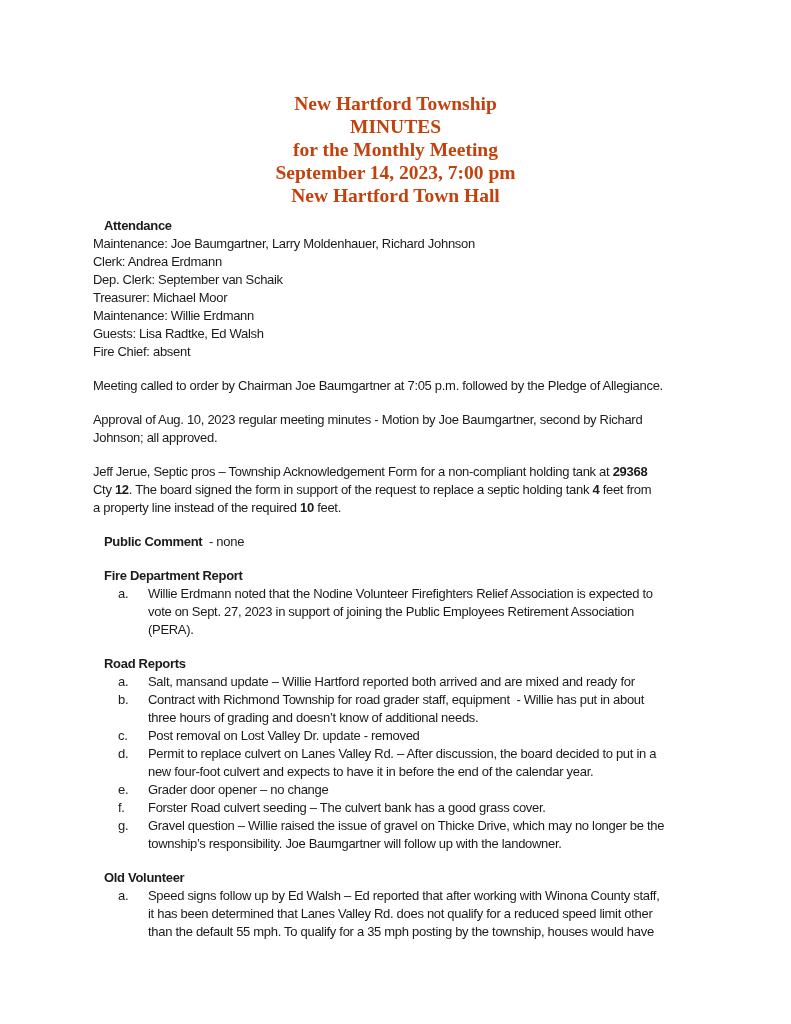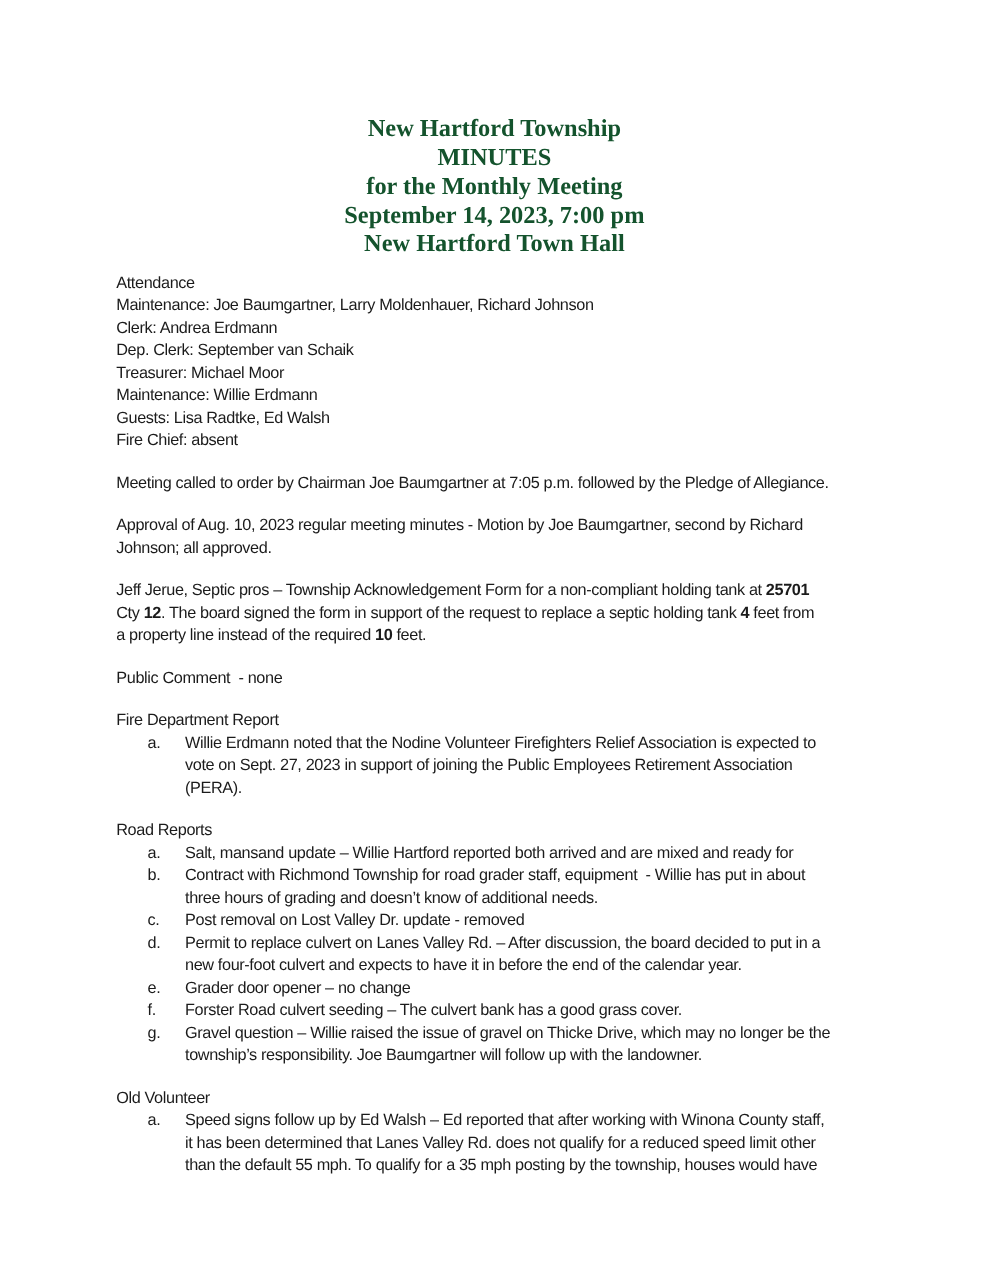--- a/index.html
+++ b/index.html
@@ -22,30 +22,31 @@
   .content {
     padding: 92px 60px 0 93px;
   }
   .title-block {
     text-align: center;
     font-family: "Liberation Serif", serif;
     font-weight: bold;
     font-size: 19.5px;
     line-height: 23px;
     letter-spacing: 0;
-    color: #14532d;
+    color: #c2410c;
     margin-bottom: 10px;
     
     margin-right: 33px;
   }
   .block {
     margin: 0 0 16px 0;
   }
   .heading {
-    font-weight: normal;
+    font-weight: bold;
+    margin-left: 11px;
   }
   .line {
     white-space: pre;
   }
   .li {
     display: flex;
     padding-left: 25px;
   }
   .li-label {
     flex: none;
@@ -85,21 +86,21 @@
     <div class="block">
       <div class="line">Meeting called to order by Chairman Joe Baumgartner at 7:05 p.m. followed by the Pledge of Allegiance.</div>
     </div>
 
     <div class="block">
       <div class="line">Approval of Aug. 10, 2023 regular meeting minutes - Motion by Joe Baumgartner, second by Richard</div>
       <div class="line">Johnson; all approved.</div>
     </div>
 
     <div class="block">
-      <div class="line"><span>Jeff Jerue, Septic pros – Township Acknowledgement Form for a non-compliant holding tank at </span><b>25701</b></div>
+      <div class="line"><span>Jeff Jerue, Septic pros – Township Acknowledgement Form for a non-compliant holding tank at </span><b>29368</b></div>
       <div class="line"><span>Cty </span><b>12</b><span>. The board signed the form in support of the request to replace a septic holding tank </span><b>4</b><span> feet from</span></div>
       <div class="line"><span>a property line instead of the required </span><b>10</b><span> feet.</span></div>
     </div>
 
     <div class="block">
       <div class="line"><span class="heading">Public Comment</span><span>  - none</span></div>
     </div>
 
     <div class="block">
       <div class="heading line">Fire Department Report</div>

